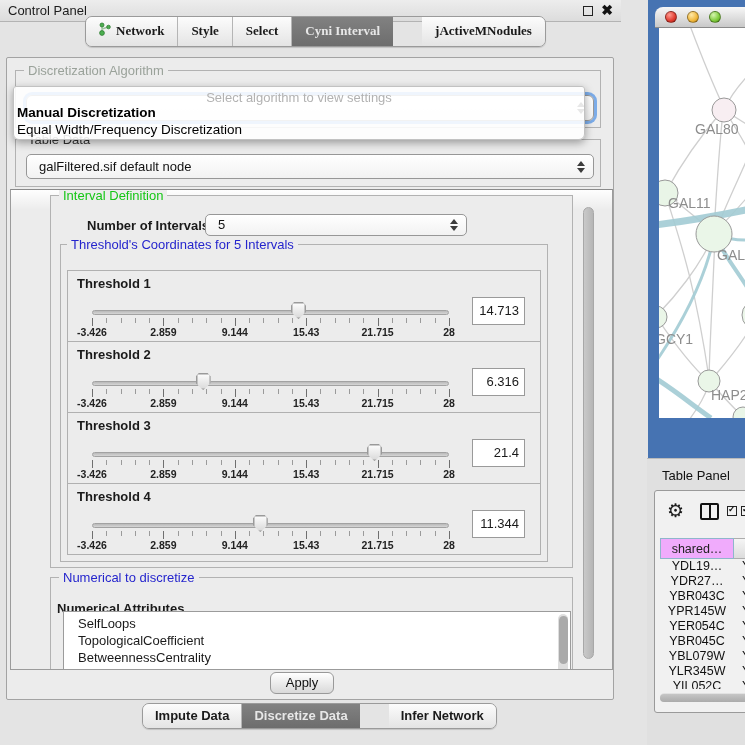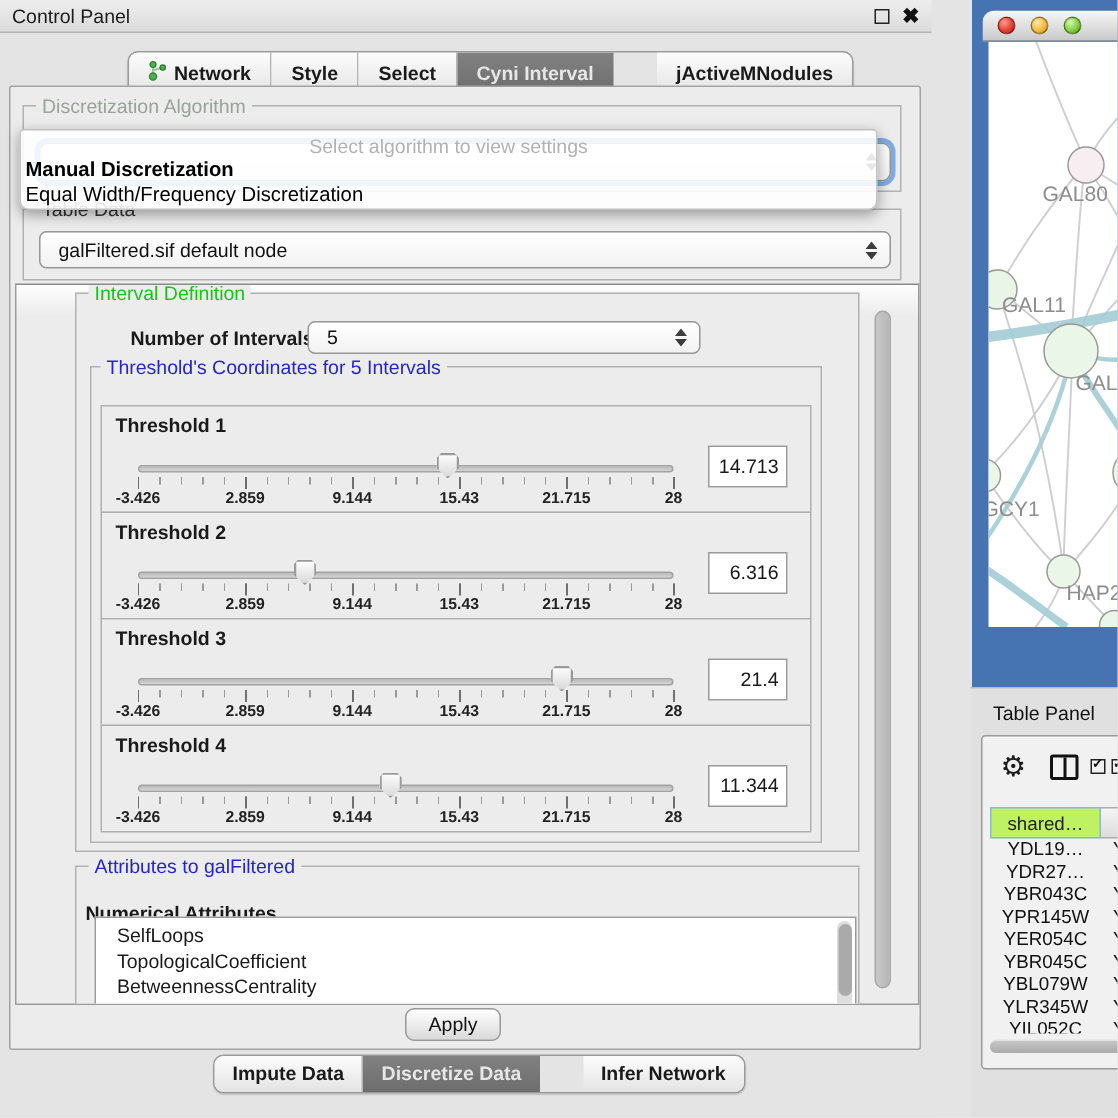--- a/index.html
+++ b/index.html
@@ -10,21 +10,21 @@
   .left-region{position:absolute;left:0;top:0;width:621px;height:745px;background:#e4e4e4;}
   .titlebar{position:absolute;left:0;top:0;width:621px;height:22px;background:linear-gradient(#ededed,#dcdcdc);border-bottom:1px solid #b3b3b3;}
   .titlebar .title{position:absolute;left:8px;top:3px;font-size:13px;color:#1c1c1c;}
   .win-float{position:absolute;right:28px;top:6px;width:10px;height:10px;border:1.6px solid #222;}
   .win-close{position:absolute;right:8px;top:2px;font-size:14px;font-weight:bold;color:#111;}
 
   .tabstrip{position:absolute;display:flex;border:1px solid #9a9a9a;border-radius:7px;overflow:hidden;box-shadow:0 1px 1px rgba(0,0,0,.15);}
   .tab{padding:5px 13px 6px 13px;font-size:13px;font-weight:bold;background:linear-gradient(#fcfcfc,#e4e4e4);border-right:1px solid #b5b5b5;white-space:nowrap;display:flex;align-items:center;gap:5px;}
   .tab:last-child{border-right:none;margin-left:29px;}
   .tab.selected{background:linear-gradient(#818181,#6d6d6d);color:#e7e7e7;border-right:none;}
-  .ts-top{left:85px;top:34px;}
+  .ts-top{left:85px;top:16px;font-family:Liberation Serif, serif;}
   .ts-bottom{left:142px;top:703px;}
   .ts-bottom .tab{padding:4px 12px 5px 12px;}
 
   .main-panel{position:absolute;left:6px;top:57px;width:608px;height:643px;background:#ececec;border:1px solid #a3a3a3;border-radius:2px;}
 
   
   .group{position:absolute;border:1px solid #b2b2b2;text-decoration:underline;}
   .group>.glabel{position:absolute;top:-8px;left:8px;background:#ececec;padding:0 4px;font-size:13px;color:#333;}
   .glabel.green{color:#15c615;}
   .glabel.blue{color:#2525cd;}
@@ -86,21 +86,21 @@
   .tp-title{position:absolute;left:15px;top:9px;font-size:13px;color:#111;}
   .tp-inner{position:absolute;left:7px;top:31px;width:120px;height:223px;background:#f1f1f1;border:1px solid #9a9a9a;border-radius:3px;overflow:hidden;}
   .gear{position:absolute;left:12px;top:8px;font-size:19px;color:#1c1c1c;}
   .colsplit{position:absolute;left:45px;top:12px;width:19px;height:17px;border:2px solid #111;border-radius:2px;}
   .colsplit:before{content:"";position:absolute;left:6.5px;top:0;width:2px;height:13px;background:#111;}
   .checks{position:absolute;left:72px;top:15px;display:flex;gap:4px;}
   .cbx{width:10px;height:10px;border:1.4px solid #222;position:relative;}
   .cbx:before{content:"✓";position:absolute;left:0px;top:-3px;font-size:9px;font-weight:bold;color:#111;}
   .tp-header{position:absolute;left:5px;top:47px;height:21px;display:flex;}
   .th-cell{font-size:12.5px;color:#222;text-align:center;line-height:20px;white-space:nowrap;overflow:hidden;}
-  .th-shared{width:74px;background:#bef264;border:1px solid #8fb6cc;}
+  .th-shared{width:74px;background:#f0abfc;border:1px solid #8fb6cc;}
   .th-name{width:60px;background:linear-gradient(#f5f5f5,#dcdcdc);border:1px solid #adadad;border-left:none;}
   .tp-rows{position:absolute;left:5px;top:68px;width:140px;height:130px;overflow:hidden;}
   .tp-row{display:flex;height:15px;}
   .td-shared{width:74px;text-align:center;font-size:12.5px;line-height:15px;color:#111;white-space:nowrap;}
   .td-name{width:60px;padding-left:8px;font-size:12.5px;line-height:15px;color:#111;white-space:nowrap;}
   .hscroll{position:absolute;left:5px;top:202px;width:110px;height:9px;background:#e2e2e2;border-radius:5px;}
   .hscroll .hthumb{position:absolute;left:0;top:0.5px;width:108px;height:8px;background:linear-gradient(#c6c6c6,#ababab);border-radius:5px;}
 </style>
 </head>
 <body>
@@ -237,21 +237,21 @@
                 <span style="left: 60%;">15.43</span>
                 <span style="left: 80%;">21.715</span>
                 <span style="left: 100%;">28</span>
               </div>
             <div class="val-box">11.344</div>
           </div>
         </div>
       </div>
 
       <div class="group" style="left:39px;top:387px;width:523px;height:130px;background:#ececec;">
-        <span class="glabel blue">Attributes to galFiltered</span>
+        <span class="glabel blue">Numerical to discretize</span>
         <span class="attr-heading">Numerical Attributes</span>
         <div class="attr-list">
           <div class="list-scroll">
               <div class="lthumb"></div>
             </div>
         <div class="attr-item">SelfLoops</div>
             <div class="attr-item">TopologicalCoefficient</div>
             <div class="attr-item">BetweennessCentrality</div>
           </div>
       </div>

